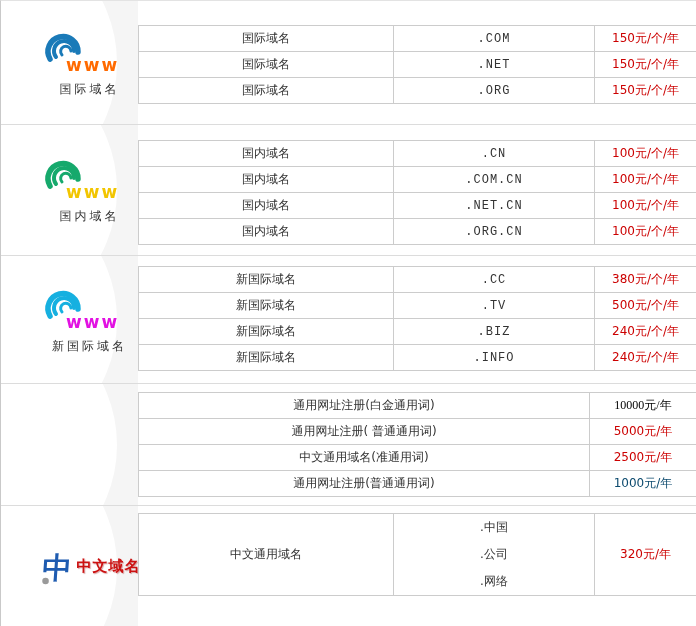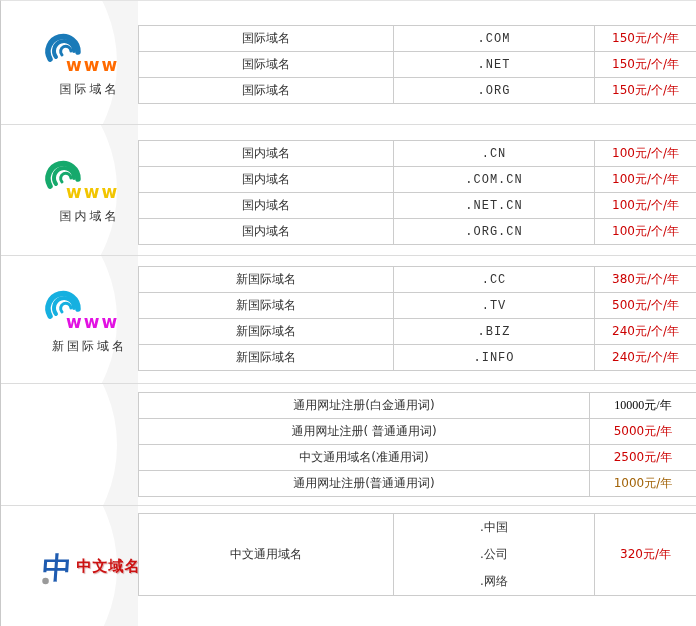--- a/index.html
+++ b/index.html
@@ -223,21 +223,21 @@
         <tr>
           <td class="category-cell">通用网址注册( 普通通用词)</td>
           <td class="price-cell" style="color: rgb(204, 0, 0);">5000元/年</td>
         </tr>
         <tr>
           <td class="category-cell">中文通用域名(准通用词)</td>
           <td class="price-cell" style="color: rgb(204, 0, 0);">2500元/年</td>
         </tr>
         <tr>
           <td class="category-cell">通用网址注册(普通通用词)</td>
-          <td class="price-cell" style="color: #a16207;">1000元/年</td>
+          <td class="price-cell" style="color: #0c4a6e;">1000元/年</td>
         </tr>
       </tbody>
         </table>
     </div>
   </div>
 
   <div class="section s5">
     <div class="icon-panel">
       <div class="panel-blob"></div>
       <div class="icon-stack">

